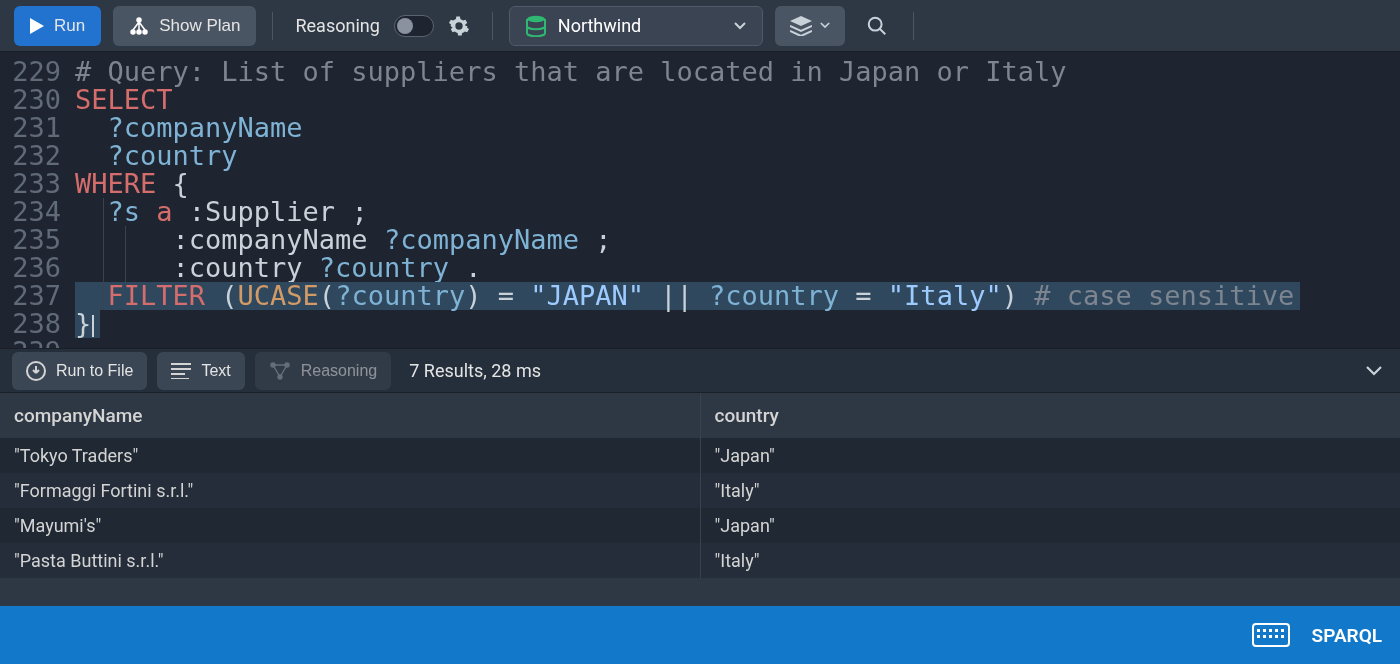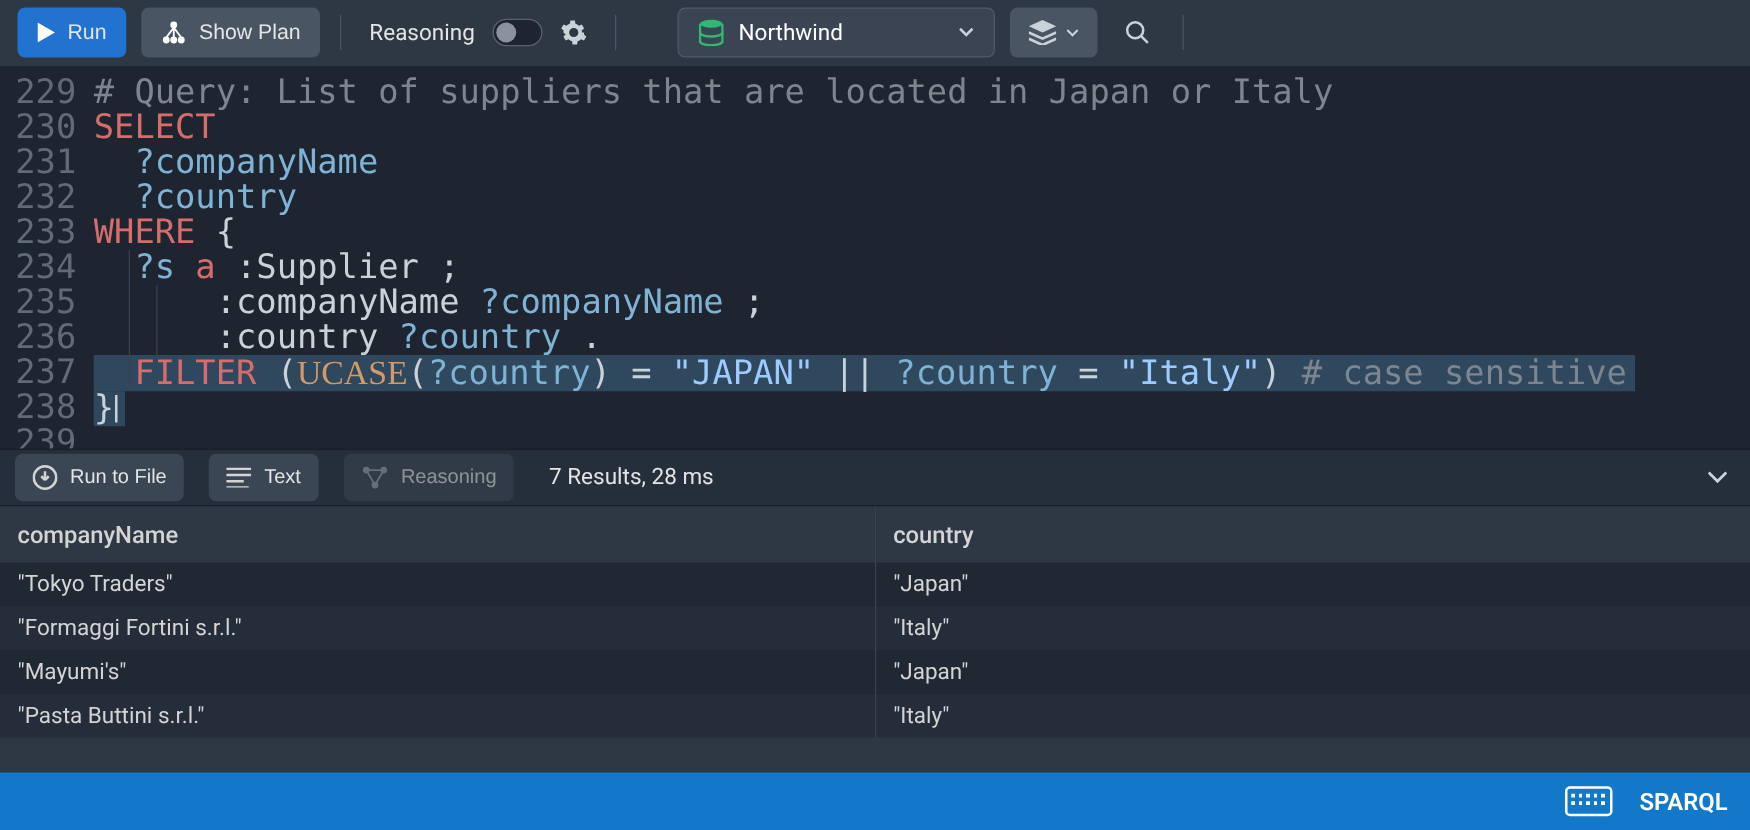--- a/index.html
+++ b/index.html
@@ -14,44 +14,44 @@
   .btn {
     display: flex; align-items: center; gap: 10px; height: 40px; padding: 0 16px;
     border: none; border-radius: 6px; font-size: 17px; font-weight: 500; color: #e5e5e5; cursor: pointer;
   }
   .btn-blue { background: #2173cf; }
   .btn-gray { background: #4a5563; }
   .btn-icon { width: 40px; justify-content: center; padding: 0; }
   .reasoning { display: flex; align-items: center; gap: 14px; font-size: 18px; color: #e4e4e4; padding: 0 6px; }
   .toggle { width: 40px; height: 22px; background: #1e2530; border: 1px solid #5a6370; border-radius: 12px; position: relative; cursor: pointer; }
   .toggle::after { content: ""; position: absolute; left: 2px; top: 2px; width: 16px; height: 16px; border-radius: 50%; background: #8a92a0; }
-  .db-select { display: flex; align-items: center; gap: 12px; height: 40px; padding: 0 16px; background: #3a4452; border-radius: 6px; min-width: 254px; cursor: pointer; border: 1px solid #4f5b6a; margin-left: 33px; }
+  .db-select { display: flex; align-items: center; gap: 12px; height: 40px; padding: 0 16px; background: #3a4452; border-radius: 6px; min-width: 254px; cursor: pointer; border: 1px solid #4f5b6a; }
   .spacer { flex: 1; }
   svg { display: block; }
 
   
   .editor { height: 330px; display: flex; background: #1e2530; font-family: "SF Mono", Menlo, Consolas, monospace; font-size: 27px; line-height: 28px; padding-top: 6px; overflow: hidden; }
   .gutter { width: 75px; text-align: right; color: #606a78; padding-right: 14px; user-select: none; }
   .code-area { flex: 1; overflow: hidden; white-space: pre; }
   .code-line { position: relative; }
   .hl-line { background: #2f485e; padding: 0 6px; margin-left: -6px; display: inline-block; }
   .tok-comment { color: #7d8590; }
   .tok-keyword { color: #d56d6d; }
   .tok-var { color: #7fb3d5; }
   .tok-punct { color: #c9d1d9; }
   .tok-string { color: #9ecbff; }
   .tok-prop { color: #c9d1d9; }
   .tok-filter { color: #d56d6d; }
-  .tok-fn { color: #d19a66; font-family: Liberation Serif, serif; }
+  .tok-fn { color: #d19a66; }
   .cursor { display:inline-block; width:2px; height:22px; background:#c9d1d9; vertical-align:middle; margin-left:1px; }
   .indent-guide { position: absolute; top: 0; bottom: 0; width: 1px; background: #3a424e; pointer-events: none; }
 
   
   .results-bar {
-    display: flex; align-items: center; height: 50px; padding: 0 12px; gap: 20px;
+    display: flex; align-items: center; height: 50px; padding: 0 12px; gap: 10px;
     background: #252e3b; border-top: 1px solid #1a1f27; border-bottom: 1px solid #1a1f27;
   }
   .rbtn {
     display: flex; align-items: center; gap: 10px; height: 38px; padding: 0 14px;
     border: none; border-radius: 6px; font-size: 16px; font-weight: 500; color: #e4e4e4; cursor: pointer;
     background: #3b4654;
   }
   .rbtn.disabled { opacity: 0.55; cursor: default; }
   .rstatus { font-size: 18px; color: #e4e4e4; margin-left: 8px; }
 
@@ -61,21 +61,21 @@
   .rt-cell { flex: 1; padding: 7px 14px; font-size: 18px; border-right: 1px solid #3a424e; }
   .rt-head { background: #2e3844; font-weight: 500; padding: 11px 14px; font-size: 19px; }
   .rt-row.odd { background: #1f2833; }
   .rt-row.even { background: #242d39; }
   .rt-cell:last-child { border-right: none; }
   .filler { height: 28px; background: #2e3844; }
 
   
   .statusbar {
     display: flex; align-items: center; justify-content: flex-end; gap: 22px;
-    height: 46px; padding: 0 18px; background: #1278c9; color: #fff; font-size: 19px; font-weight: 600;
+    height: 58px; padding: 0 18px; background: #1278c9; color: #fff; font-size: 19px; font-weight: 600;
   }
   .kbd-box { width: 38px; height: 24px; border: 2px solid #fff; border-radius: 4px; position: relative; }
   .kbd-box::before { content: ""; position: absolute; left: 3px; right: 3px; top: 4px; height: 3px; background:
     repeating-linear-gradient(90deg,#fff 0 3px,transparent 3px 6px); }
   .kbd-box::after  { content: ""; position: absolute; left: 3px; right: 3px; top: 10px; height: 3px; background:
     repeating-linear-gradient(90deg,#fff 0 3px,transparent 3px 6px); }
 
   
   .app { display: flex; flex-direction: column; height: 100%; }
   .table-wrap { flex: 1; display: flex; flex-direction: column; background:#1f2833; }

